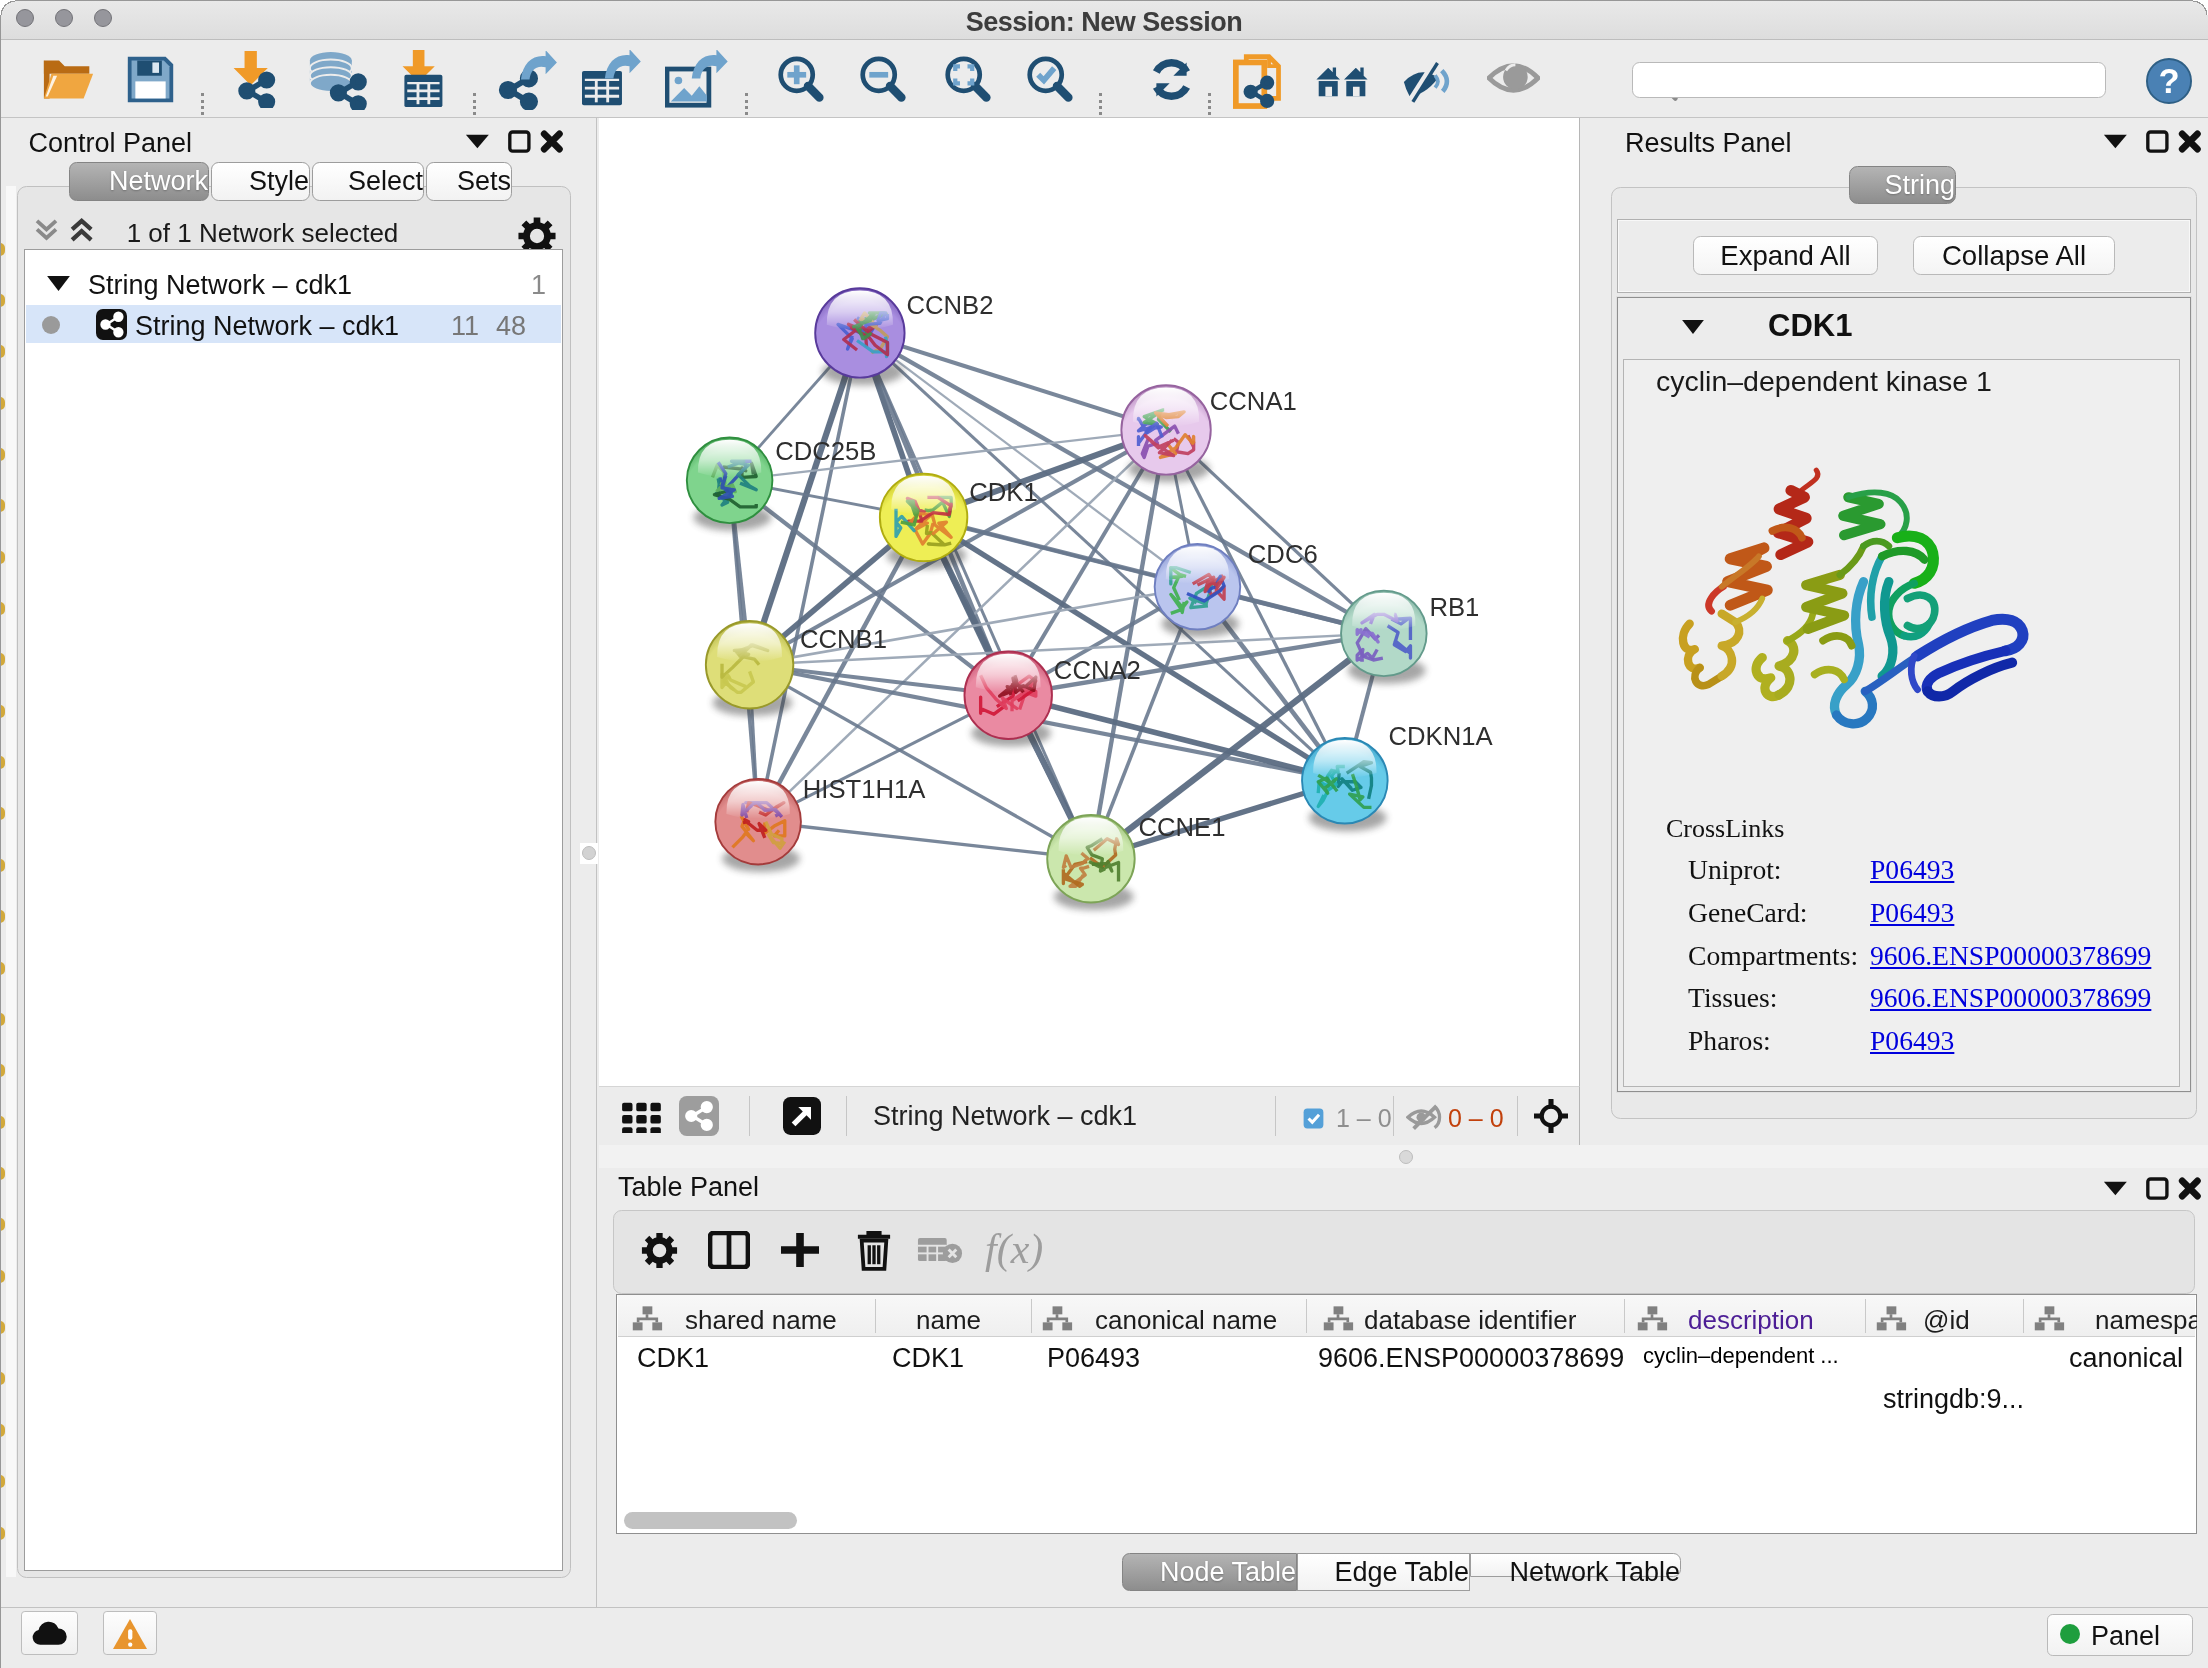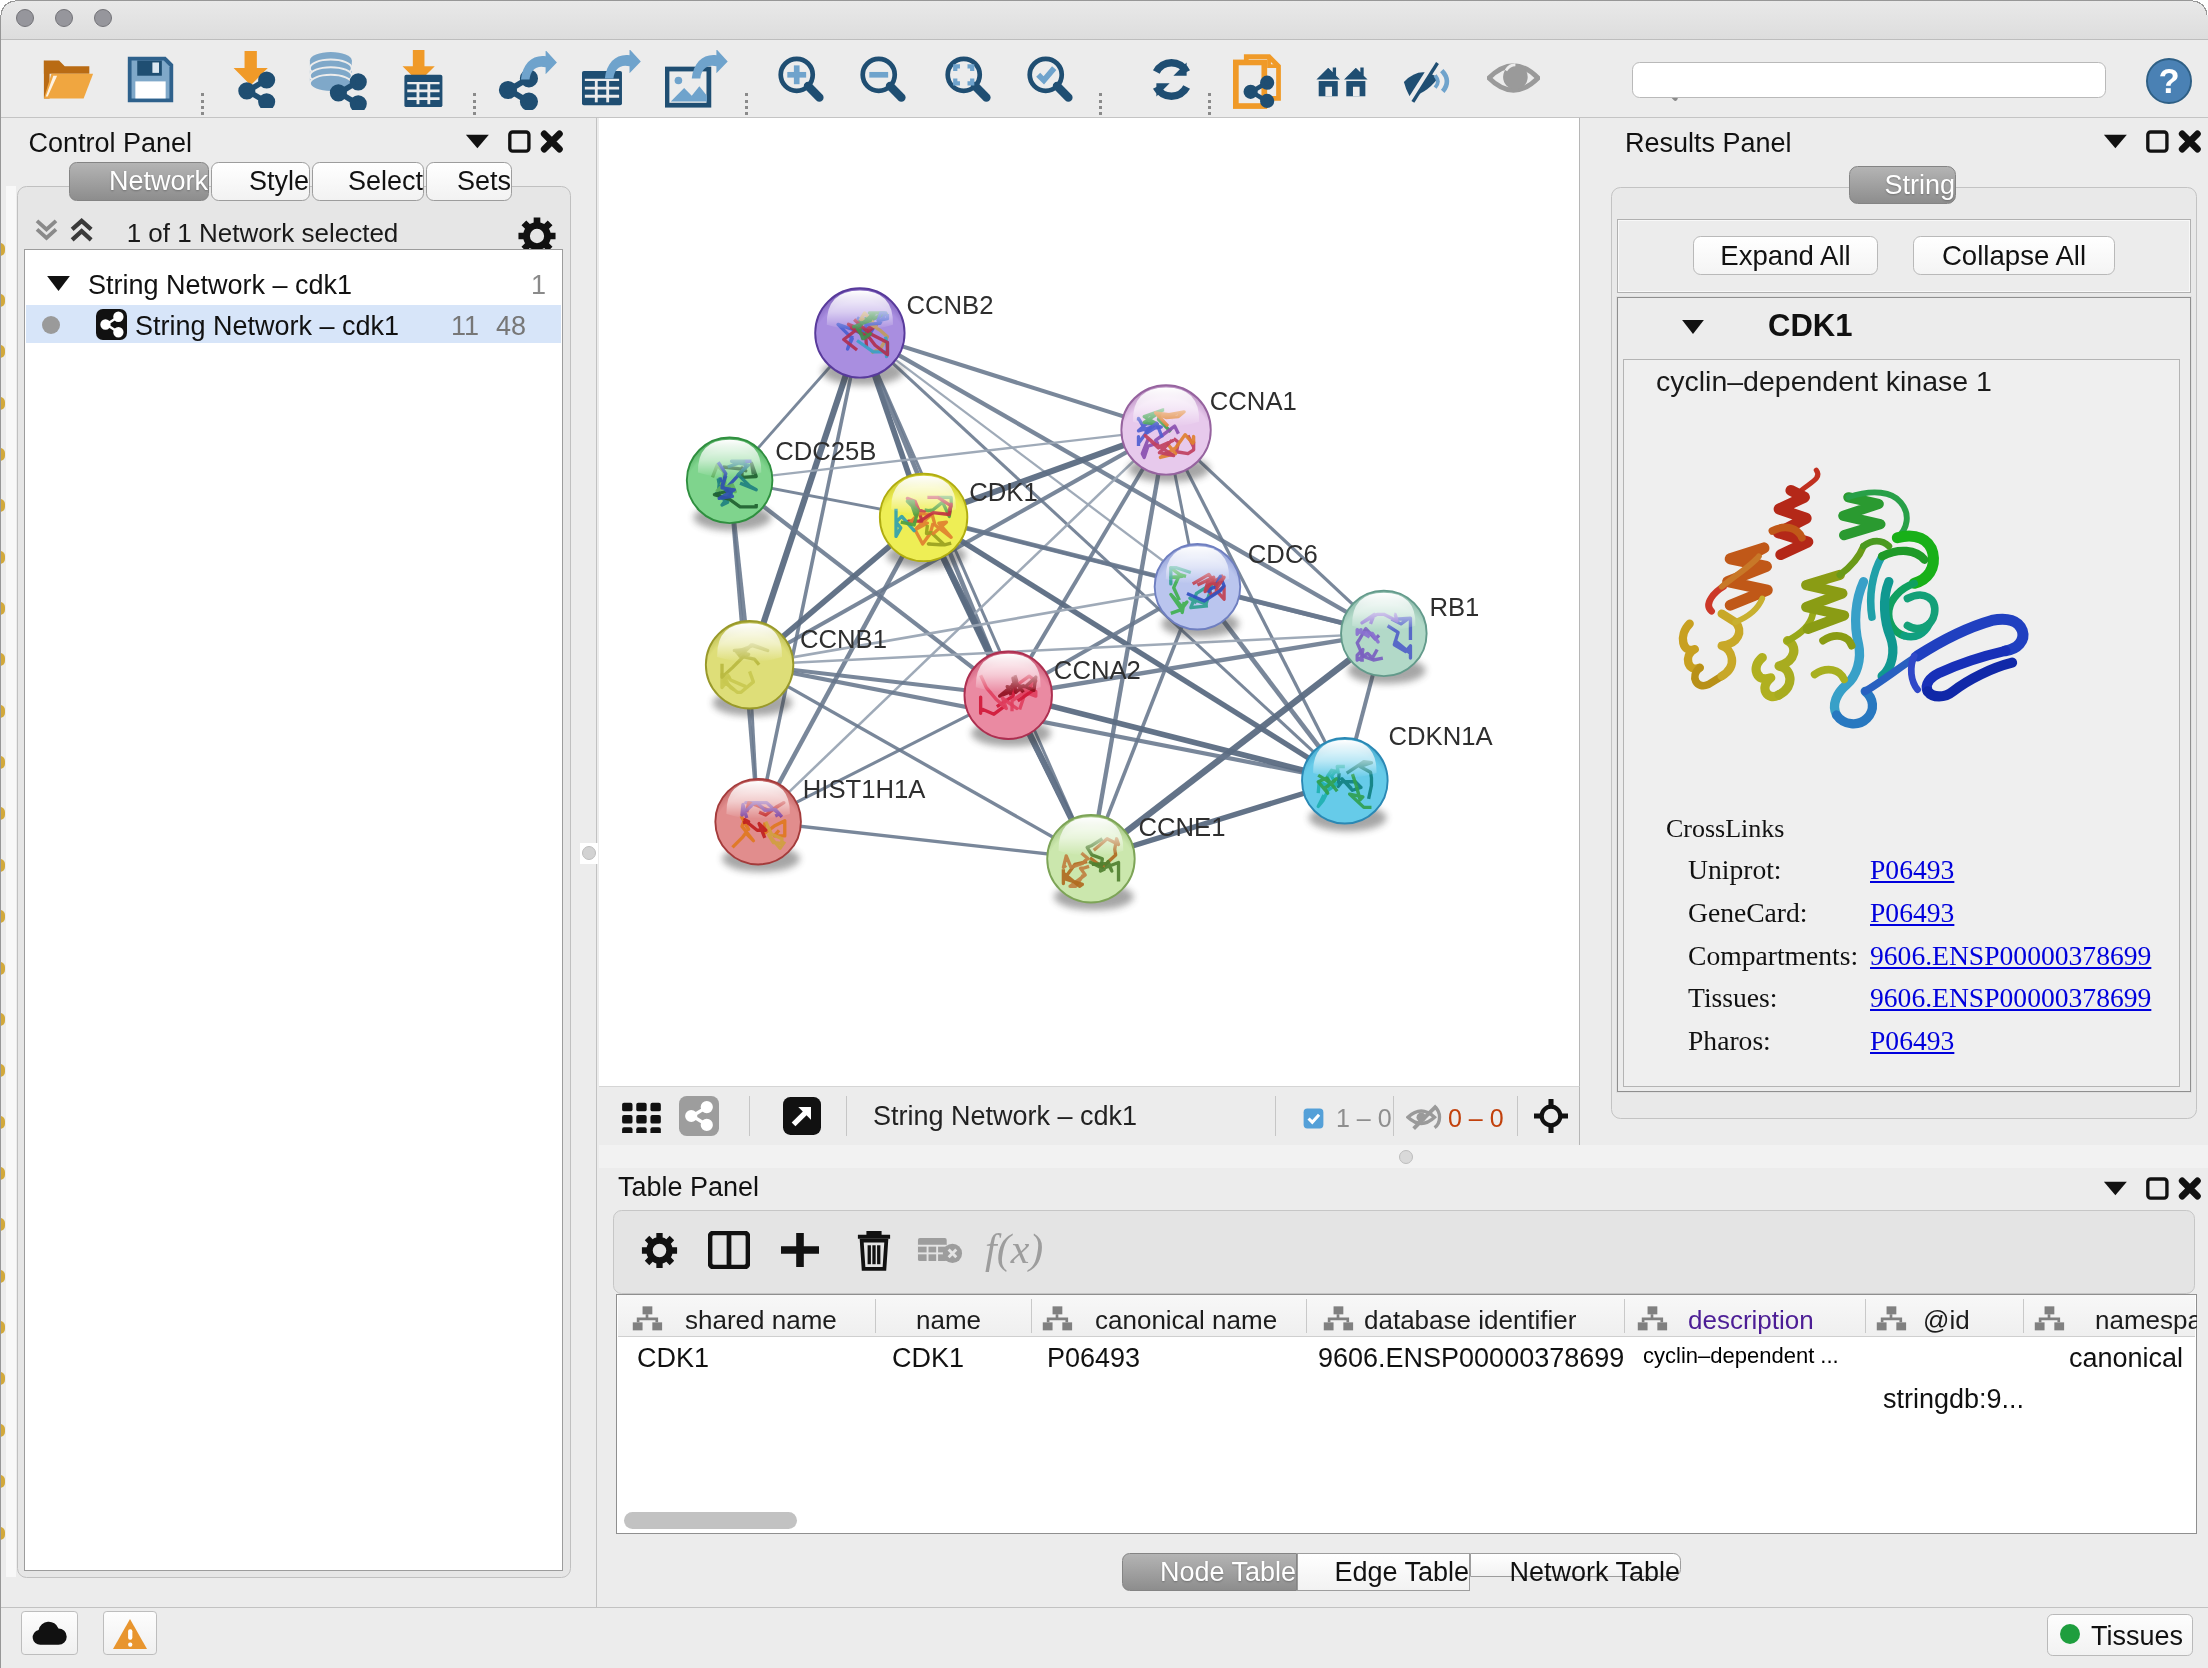--- a/index.html
+++ b/index.html
@@ -18,20 +18,21 @@
 .btn{position:absolute;background:linear-gradient(#ffffff,#f4f4f4);border:1px solid #b9b9b9;border-radius:7.6px;
  font-size:27.6px;color:#111;text-align:center}
 .link{color:#0000dd;text-decoration:underline}
 .serif{font-family:"Liberation Serif",serif}
 </style></head>
 <body>
 <div class="abs titlebar">
   <div class="abs tl" style="left:16px"></div>
   <div class="abs tl" style="left:55px"></div>
   <div class="abs tl" style="left:94px"></div>
+  <div class="abs title">Session: New Session</div>
 </div>
 <div class="abs toolbar">
     <div class="abs tsep" style="left:201px"></div>
     <div class="abs tsep" style="left:473px"></div>
     <div class="abs tsep" style="left:745px"></div>
     <div class="abs tsep" style="left:1099px"></div>
     <div class="abs tsep" style="left:1208px"></div>
   </div>
 <svg class="abs" style="left:40px;top:53px" width="57" height="53" viewBox="0 0 60 56">
     <path d="M4 8 L20 8 L26 14 L52 14 L52 22 L4 22 Z" fill="#b96b14"></path>
@@ -715,18 +716,18 @@
 <path d="M10 26 a 8 8 0 0 1 -2 -15.8 A 11 11 0 0 1 29 8.6 a 7.5 7.5 0 0 1 0 17.4 Z" fill="#111"></path>
 </svg>
 <div class="abs" style="left:103px;top:1611px;width:54px;height:44px;background:linear-gradient(#fdfdfd,#f0f0f0);border:1px solid #bdbdbd;border-radius:3.8px"></div>
 <svg class="abs" style="left:111px;top:1617px" width="38" height="34" viewBox="0 0 40 36">
 <path d="M20 2 L38 34 L2 34 Z" fill="#e8952e"></path>
 <rect x="18" y="13" width="4.5" height="11" fill="#fff" rx="2"></rect>
 <rect x="18" y="27" width="4.5" height="4.5" fill="#fff" rx="2"></rect>
 </svg>
 <div class="abs" style="left:2047px;top:1614px;width:146px;height:42px;background:linear-gradient(#fdfdfd,#f2f2f2);border:1px solid #b9b9b9;border-radius:5.7px"></div>
 <div class="abs" style="left:2060px;top:1624px;width:20px;height:20px;border-radius:50%;background:#1e9e3e"></div>
-<div class="abs" style="left:2091px;top:1621px;font-size:27px;color:#111">Tissues</div>
+<div class="abs" style="left:2091px;top:1621px;font-size:27px;color:#111">Panel</div>
 <div class="abs" style="left:0;top:11.4px;width:1px;height:1657px;background:#979797"></div>
 <div class="abs" style="left:2208px;top:11.4px;width:1px;height:1657px;background:#979797"></div>
 <div class="abs" style="left:11.4px;top:0;width:2186px;height:1px;background:#979797"></div>
 <div class="abs" style="left:0;top:0;width:15px;height:15px;background:radial-gradient(circle at 15px 15px, rgba(0,0,0,0) 13px, #979797 13px, #979797 14.3px, #fff 14.3px)"></div>
 <div class="abs" style="left:2193px;top:0;width:15px;height:15px;background:radial-gradient(circle at 0 15px, rgba(0,0,0,0) 13px, #979797 13px, #979797 14.3px, #fff 14.3px)"></div>
 
 </body></html>

